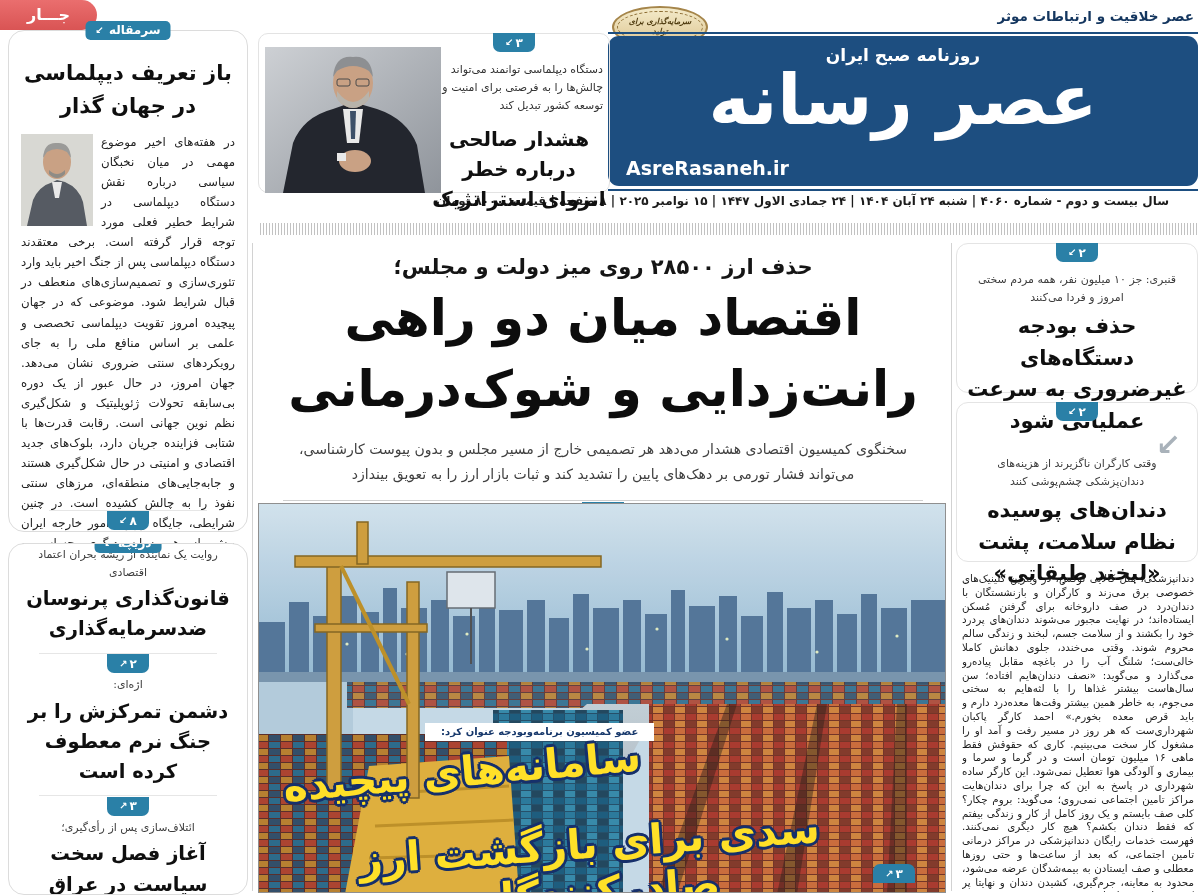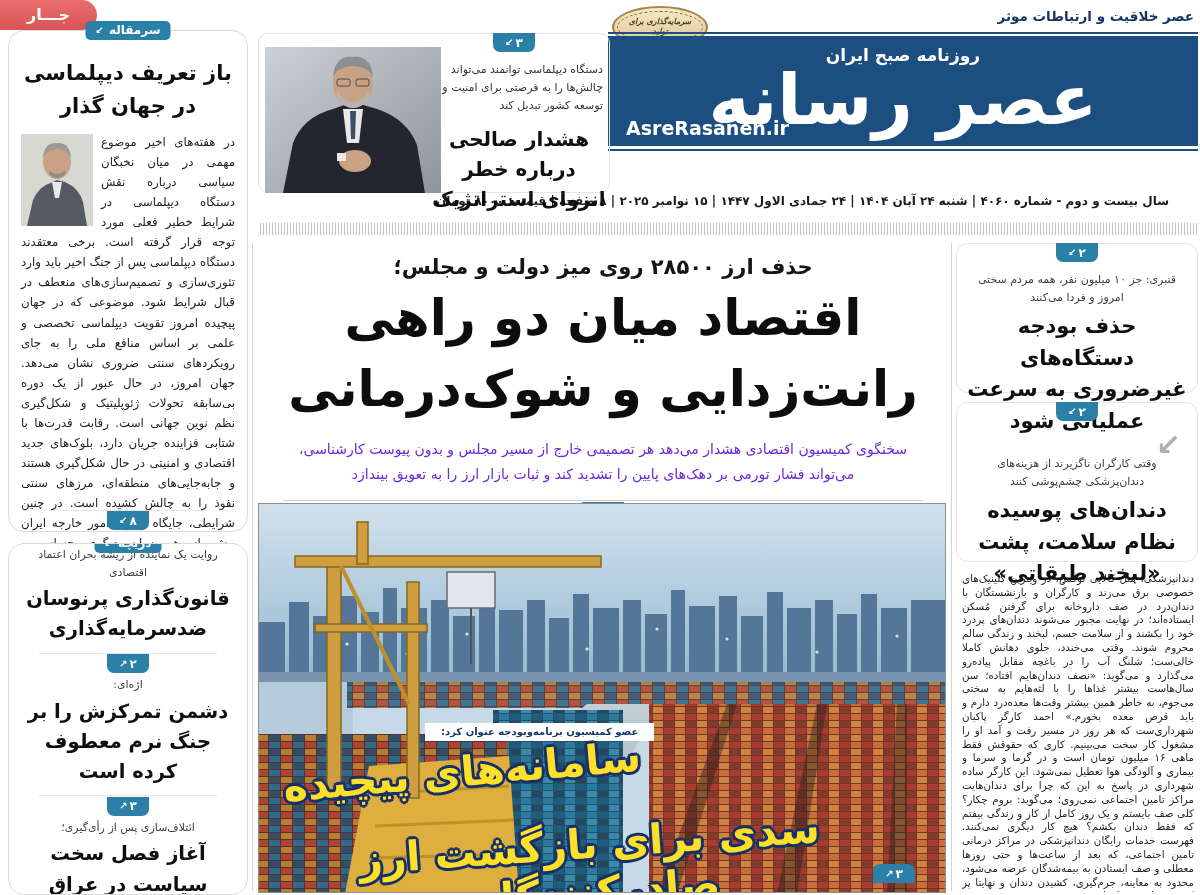--- a/index.html
+++ b/index.html
@@ -8,21 +8,21 @@
   .page{ position:relative; width:1200px; height:895px; background:#ffffff; margin:0 auto; overflow:hidden; direction:rtl; }
 
   
   .corner-banner{ position:absolute; left:0; top:0; width:97px; height:30px; background:linear-gradient(#ea6e6e,#d95454); border-radius:0 15px 15px 0; color:#fff; font-size:16px; font-weight:bold; text-align:center; line-height:29px; letter-spacing:1px; }
   .slogan{ position:absolute; right:6px; top:8px; font-size:13.5px; font-weight:bold; color:#14365f; }
   .stamp{ position:absolute; left:612px; top:6px; width:96px; height:42px; border:2px solid #a5854a; border-radius:50%; background:linear-gradient(#f4ebca,#dcc591); display:flex; align-items:center; justify-content:center; }
   .stamp::before{ content:""; position:absolute; inset:3px; border:1px dashed #8a6a30; border-radius:50%; }
   .stamp-text{ font-size:8px; font-weight:bold; color:#503c10; text-align:center; line-height:1.3; padding:0 8px; font-style:italic; }
 
   
-  .masthead{ position:absolute; left:608px; top:36px; width:590px; height:110px; background:#1d4e80; }
+  .masthead{ position:absolute; left:608px; top:36px; width:590px; height:150px; background:#1d4e80;border-radius:11px; }
   .masthead::before{ content:""; position:absolute; left:0; right:0; top:-4px; height:2px; background:#1d4e80; }
   .masthead::after{ content:""; position:absolute; left:0; right:0; bottom:-5px; height:2px; background:#1d4e80; }
   .mast-tagline{ text-align:center; color:#fff; font-size:17px; font-weight:bold; margin-top:9px; }
   .mast-title{ text-align:center; color:#fff; font-size:70px; font-weight:bold; line-height:1.02; margin-top:0; }
   .mast-url{ position:absolute; left:18px; bottom:7px; color:#fff; font-size:19px; font-weight:bold; direction:ltr; }
   .info-line{ position:absolute; left:581px; top:194px; width:588px; font-size:12px; font-weight:bold; color:#1b1b1b; text-align:center; white-space:nowrap; }
   .hatch{ position:absolute; left:2px; top:223px; width:1196px; height:12px; background:repeating-linear-gradient(90deg,#c2c2c2 0 1px, transparent 1px 3px); clip-path:inset(0 0 0 256px); }
 
   
   .tab{ display:inline-flex; align-items:center; justify-content:center; gap:2px; min-width:42px; height:19px; background:#2a80a7; color:#fff; font-size:12px; font-weight:bold; border-radius:0 0 7px 7px; padding:0 8px; }
@@ -34,21 +34,21 @@
   .salehi-card{ position:absolute; left:258px; top:33px; width:352px; height:160px; border:1px solid #e3e3e3; border-radius:10px; }
   .salehi-card .tab{ position:absolute; right:74px; top:-1px; }
   .sal-photo{ position:absolute; left:6px; top:13px; width:176px; height:146px; overflow:hidden; }
   .sal-kicker{ position:absolute; right:6px; top:27px; width:168px; font-size:11px; color:#333; text-align:right; line-height:1.65; }
   .sal-head{ position:absolute; right:2px; top:90px; width:176px; font-size:20px; font-weight:bold; color:#101010; text-align:center; line-height:1.5; }
 
   
   .lead{ position:absolute; left:258px; top:240px; width:690px; text-align:center; }
   .lead-kicker{ font-size:21px; font-weight:bold; color:#151515; margin-top:15px; }
   .lead-title{ font-size:50px; font-weight:bold; color:#0d0d0d; line-height:1.42; margin-top:4px; }
-  .lead-deck{ width:648px; margin:12px auto 0; font-size:14px; color:#6d28d9; line-height:1.75; }
+  .lead-deck{ width:648px; margin:12px auto 0; font-size:14px; color:#404040; line-height:1.75; }
   .lead-rule{ width:640px; margin:14px auto 0; }
 
   
   .port{ position:absolute; left:258px; top:503px; width:688px; height:390px; border:1px solid #8f8f8f; overflow:hidden; background:#cfe2ee; }
   .photo-label{ position:absolute; left:166px; top:219px; background:#fff; color:#17386b; font-weight:bold; font-size:10px; padding:3px 16px 4px; }
   .cap{ position:absolute; font-weight:bold; color:#ffe028; text-align:center;
         text-shadow:-3px 0 0 #16306b, 3px 0 0 #16306b, 0 -3px 0 #16306b, 0 3px 0 #16306b,
                     -2px -2px 0 #16306b, 2px 2px 0 #16306b, -2px 2px 0 #16306b, 2px -2px 0 #16306b; }
   .cap1{ left:8px; top:244px; width:390px; font-size:41px; transform:rotate(-5deg); }
   .cap2{ left:2px; top:316px; width:660px; font-size:41px; transform:rotate(-4deg); }

